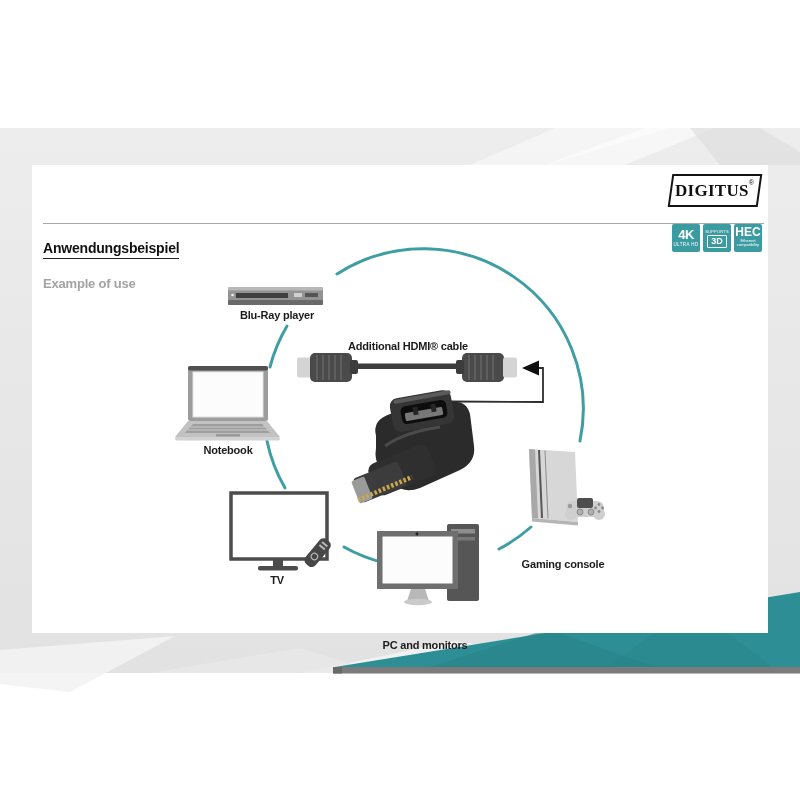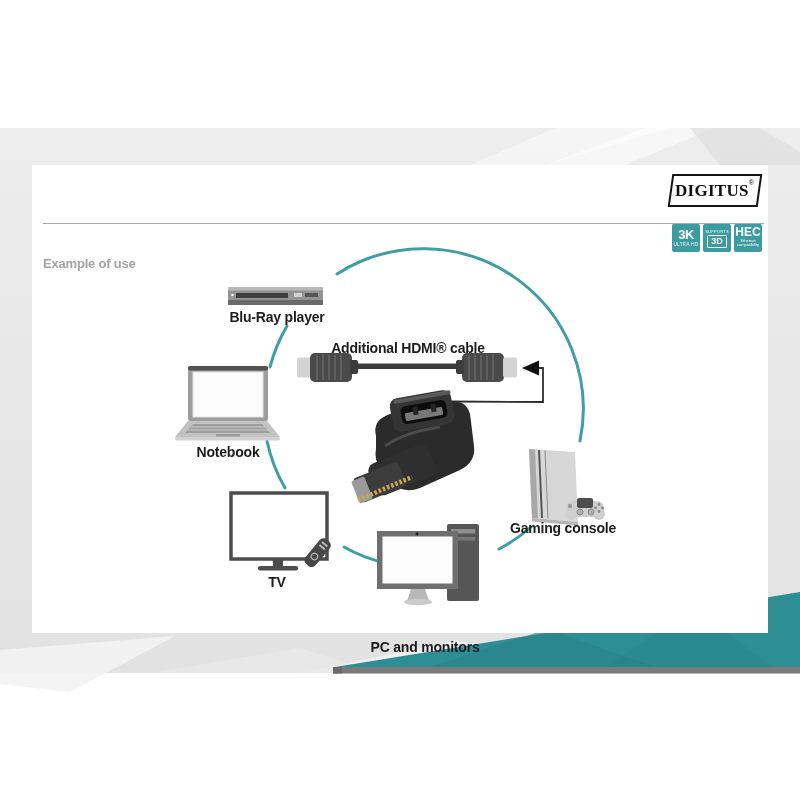--- a/index.html
+++ b/index.html
@@ -33,21 +33,21 @@
   .b-hec-top{font-size:12px;font-weight:bold;line-height:9px;}
   .b-hec-bot{font-size:4px;line-height:4.5px;text-align:center;width:24px;margin-top:1.5px;}
 
   .sec{position:absolute;left:11px;top:74px;}
   .sec-de{display:inline-block;color:#111;font-size:14px;font-weight:bold;letter-spacing:-0.2px;
           border-bottom:1.5px solid #222;padding-bottom:2px;}
   .sec-en{color:#a3a3a3;font-size:13px;font-weight:bold;letter-spacing:-0.2px;margin-top:17px;}
 
   
   .diagram-svg{position:absolute;left:0;top:0;width:800px;height:800px;}
-  .dev-label{position:absolute;transform:translateX(-50%);font-size:14px;font-weight:bold;
+  .dev-label{position:absolute;transform:translateX(-50%);font-size:11px;font-weight:bold;
              color:#1b1b1b;letter-spacing:-0.2px;white-space:nowrap;}
 </style>
 </head>
 <body>
 
 <div class="stage">
 
   <div class="bg-band"></div>
 
   <svg class="bg-decor" viewBox="0 0 800 800">
@@ -78,34 +78,35 @@
 
     <div class="logo">
       <span class="logo-inner">
         <span class="logo-text">DIGITUS</span>
         <span class="logo-reg">®</span>
       </span>
     </div>
 
     <div class="badges">
       <div class="badge">
-        <span class="b-4k-top">3K</span>
+        <span class="b-4k-top">4K</span>
         <span class="b-4k-bot">ULTRA HD</span>
       </div>
       <div class="badge">
         <span class="b-3d-top">SUPPORTS</span>
         <span class="b-3d-box">3D</span>
       </div>
       <div class="badge">
         <span class="b-hec-top">HEC</span>
         <span class="b-hec-bot">Ethernet compatibility</span>
       </div>
     </div>
 
     <div class="sec">
+      <div class="sec-de">Anwendungsbeispiel</div>
       <div class="sec-en">Example of use</div>
     </div>
   </div>
 
   <svg class="diagram-svg" viewBox="0 0 800 800">
 
     <g fill="none" stroke="#3e9ea2" stroke-width="3" stroke-linecap="round">
       <path d="M 337 274 A 160 160 0 0 1 580 441"></path>
       <path d="M 531 527 A 160 160 0 0 1 499 549"></path>
       <path d="M 385 563 A 160 160 0 0 1 344 547"></path>
@@ -211,15 +212,15 @@
       <path d="M 451 401.5 L 543 402 L 543 368 L 538 368" stroke="#2e2e2e" stroke-width="1.8" fill="none"></path>
       <polygon points="522,368 539,360.5 539,375.5" fill="#0f0f0f"></polygon>
     </g>
   </svg>
 
   <div class="dev-label" style="left:277px;top:309px;">Blu-Ray player</div>
   <div class="dev-label" style="left:408px;top:340px;">Additional HDMI® cable</div>
   <div class="dev-label" style="left:228px;top:444px;">Notebook</div>
   <div class="dev-label" style="left:277px;top:574px;">TV</div>
   <div class="dev-label" style="left:425px;top:639px;text-align:right;">PC and monitors</div>
-  <div class="dev-label" style="left:563px;top:520px;">Gaming console</div>
+  <div class="dev-label" style="left:563px;top:558px;">Gaming console</div>
 
 </div>
 
 </body></html>

